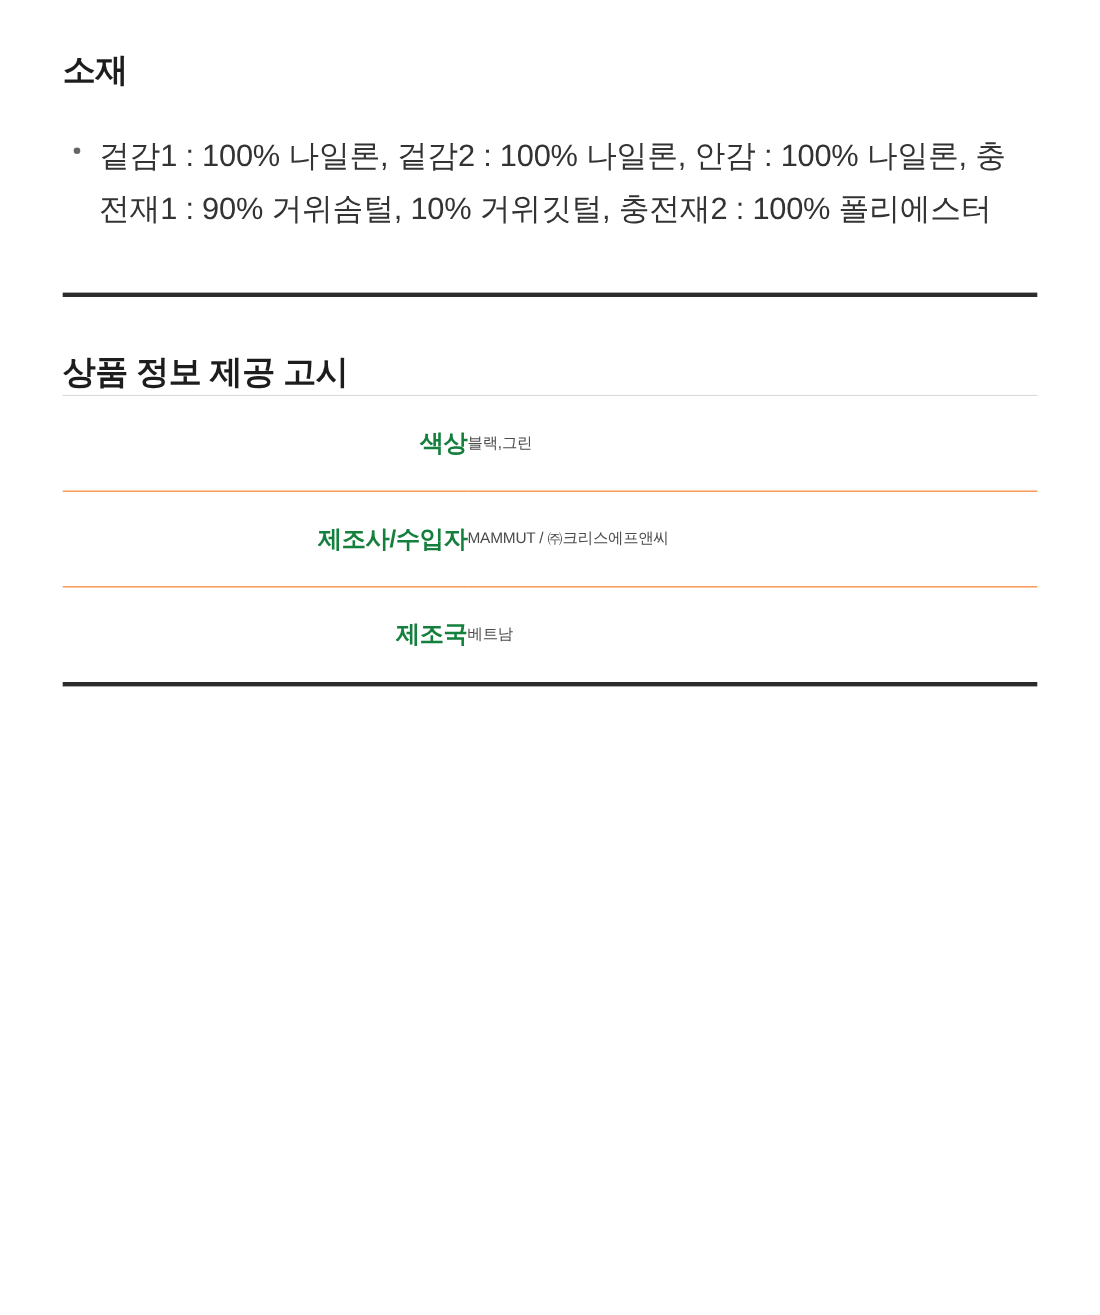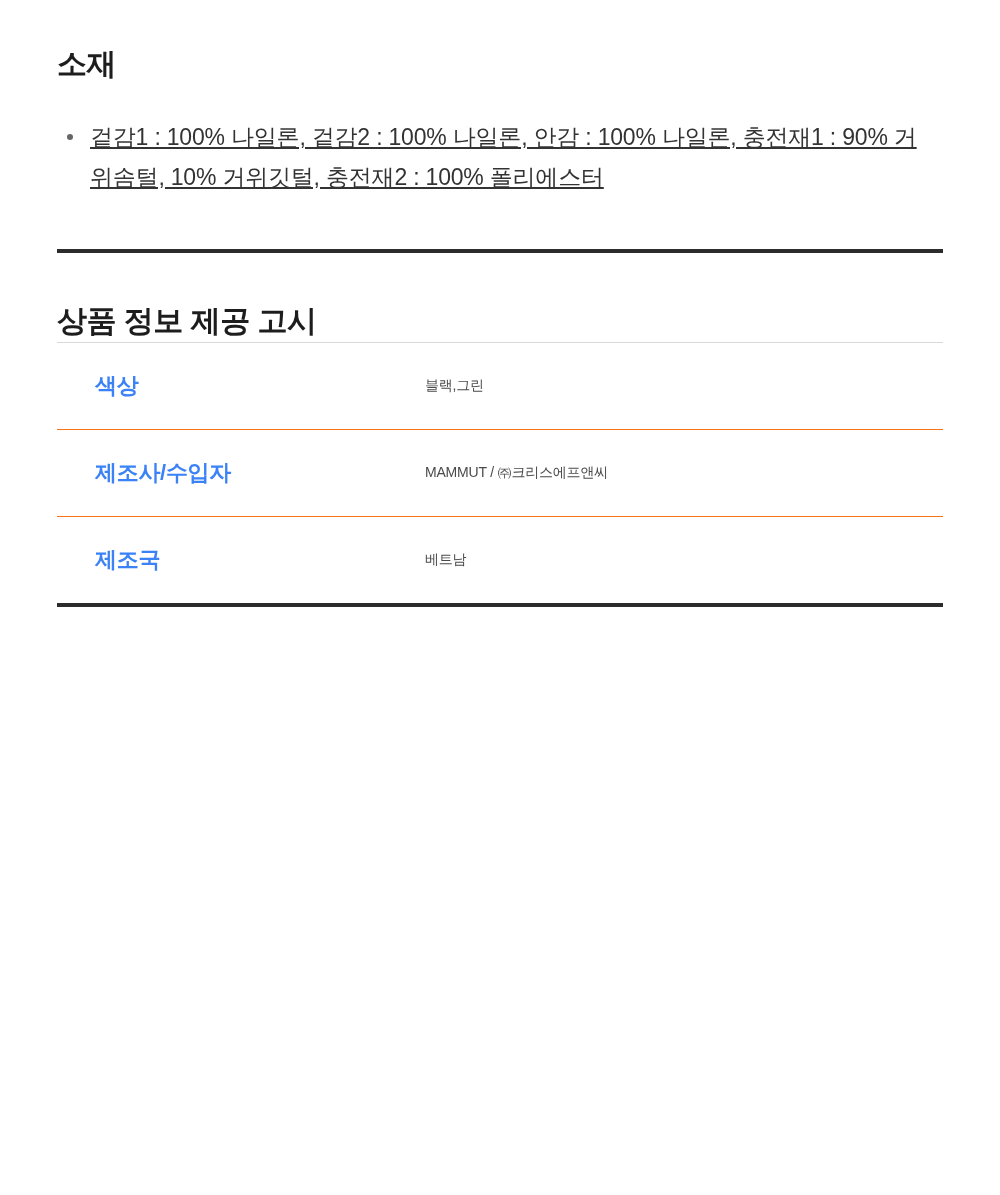--- a/index.html
+++ b/index.html
@@ -35,26 +35,25 @@
   }
   .bullet-list {
     list-style: none;
     margin: 0;
     padding: 0;
     margin-top: 33px;
   }
   .bullet-item {
     position: relative;
     padding-left: 33px;
-    font-size: 23px;
+    font-size: 28px;
     line-height: 1.72;
     color: #333333;
     letter-spacing: -0.2px;
     max-width: 828px;
-    text-decoration: underline;
   }
   .bullet-item::before {
     content: "";
     position: absolute;
     left: 10px;
     top: 16px;
     width: 6px;
     height: 6px;
     border-radius: 50%;
     background: #666666;
@@ -77,24 +76,24 @@
     table-layout: fixed;
   }
   .info-table tr {
     border-top: 1px solid #f97316;
   }
   .info-table tr:first-child {
     border-top: 1px solid #d9d9d9;
   }
   .info-table th {
     width: 368px;
-    text-align: left;
+    text-align: right;
     font-size: 22px;
     font-weight: 700;
-    color: #3b82f6;
+    color: #15803d;
     padding: 28px 0 28px 38px;
     letter-spacing: -0.3px;
     vertical-align: middle;
     box-sizing: border-box;
   }
   .info-table td {
     font-size: 14px;
     font-weight: 400;
     color: #4a4a4a;
     padding: 28px 0;

